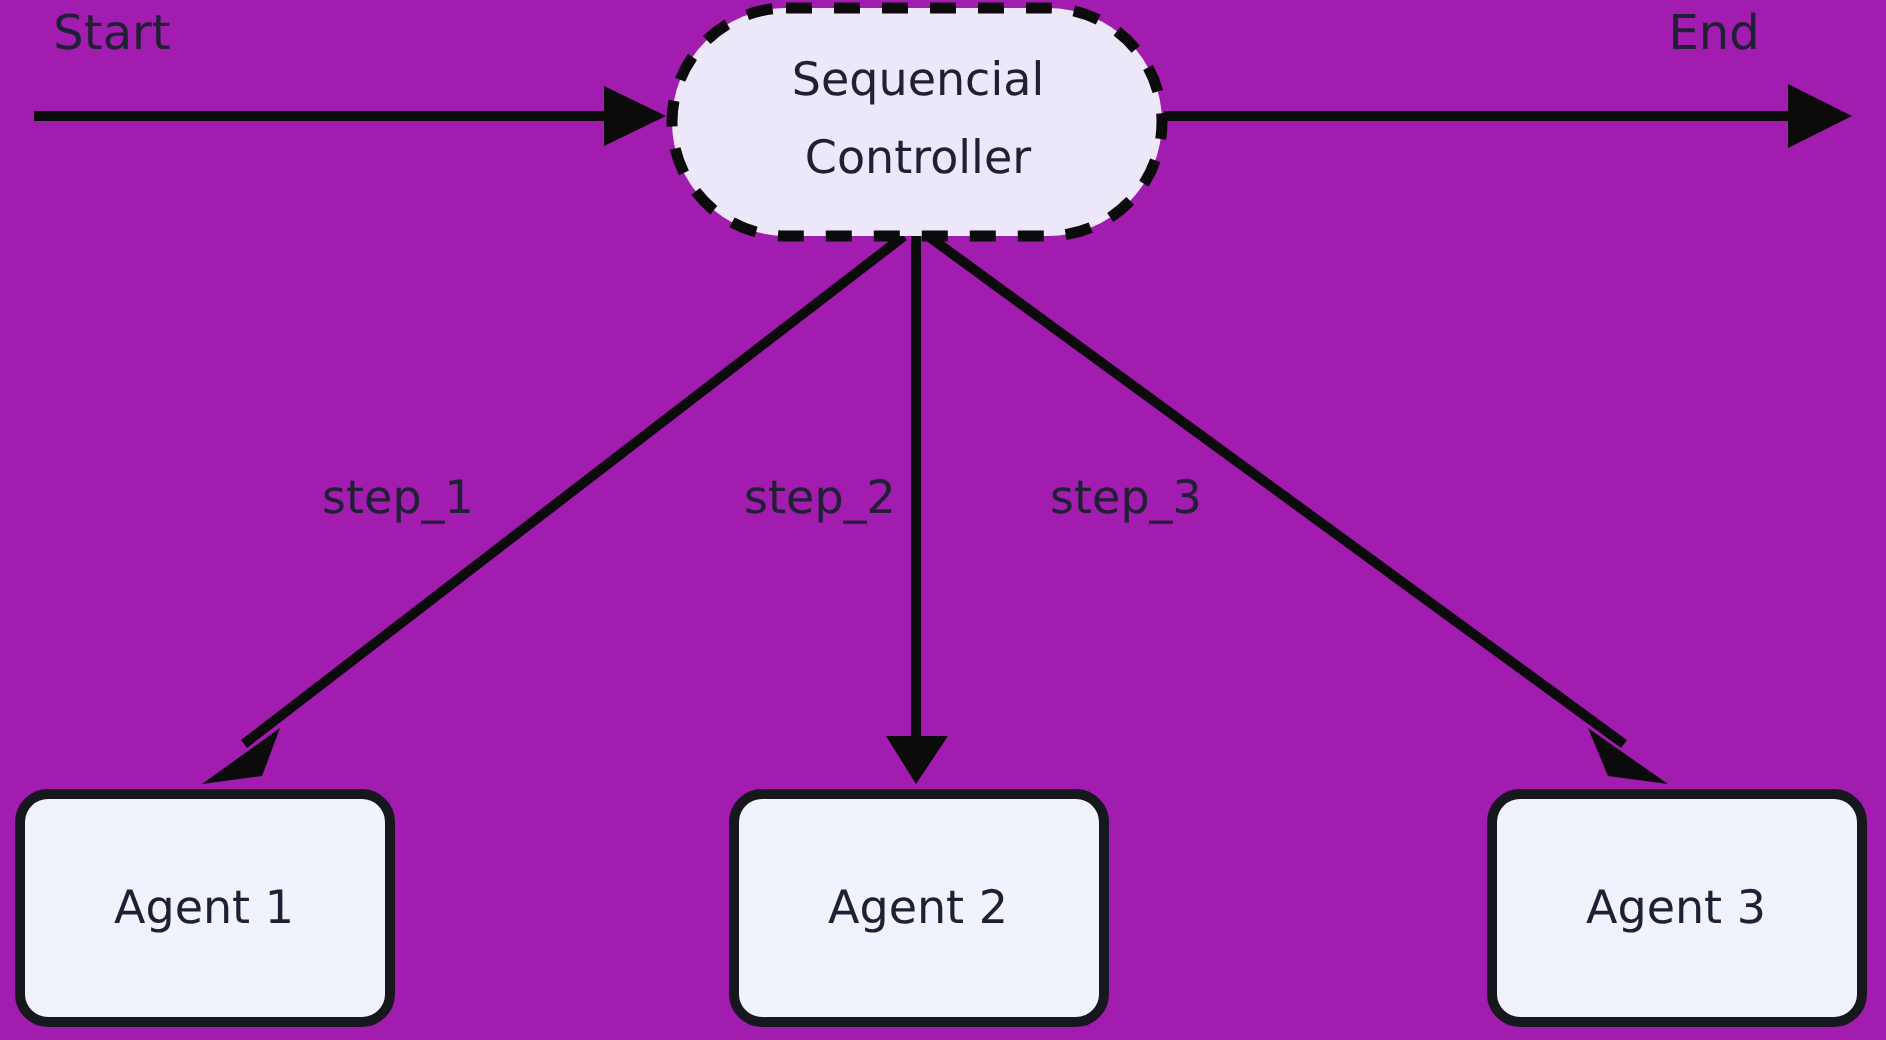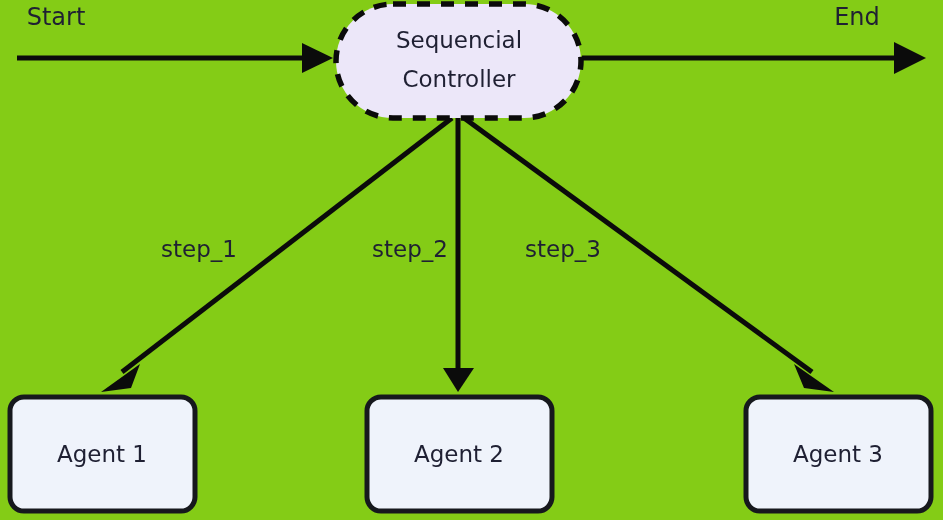--- a/index.html
+++ b/index.html
@@ -10,21 +10,21 @@
   body {
     width: 943px;
     height: 520px;
     overflow: hidden;
     font-family: "DejaVu Sans", "Liberation Sans", sans-serif;
   }
   #diagram-root {
     position: relative;
     width: 943px;
     height: 520px;
-    background: #84cc16;
+    background: #a21caf;
   }
   svg.flow {
     display: block;
     width: 943px;
     height: 520px;
   }
   .node-label {
     font-family: "DejaVu Sans", "Liberation Sans", sans-serif;
     font-size: 23px;
     fill: #1f2033;

